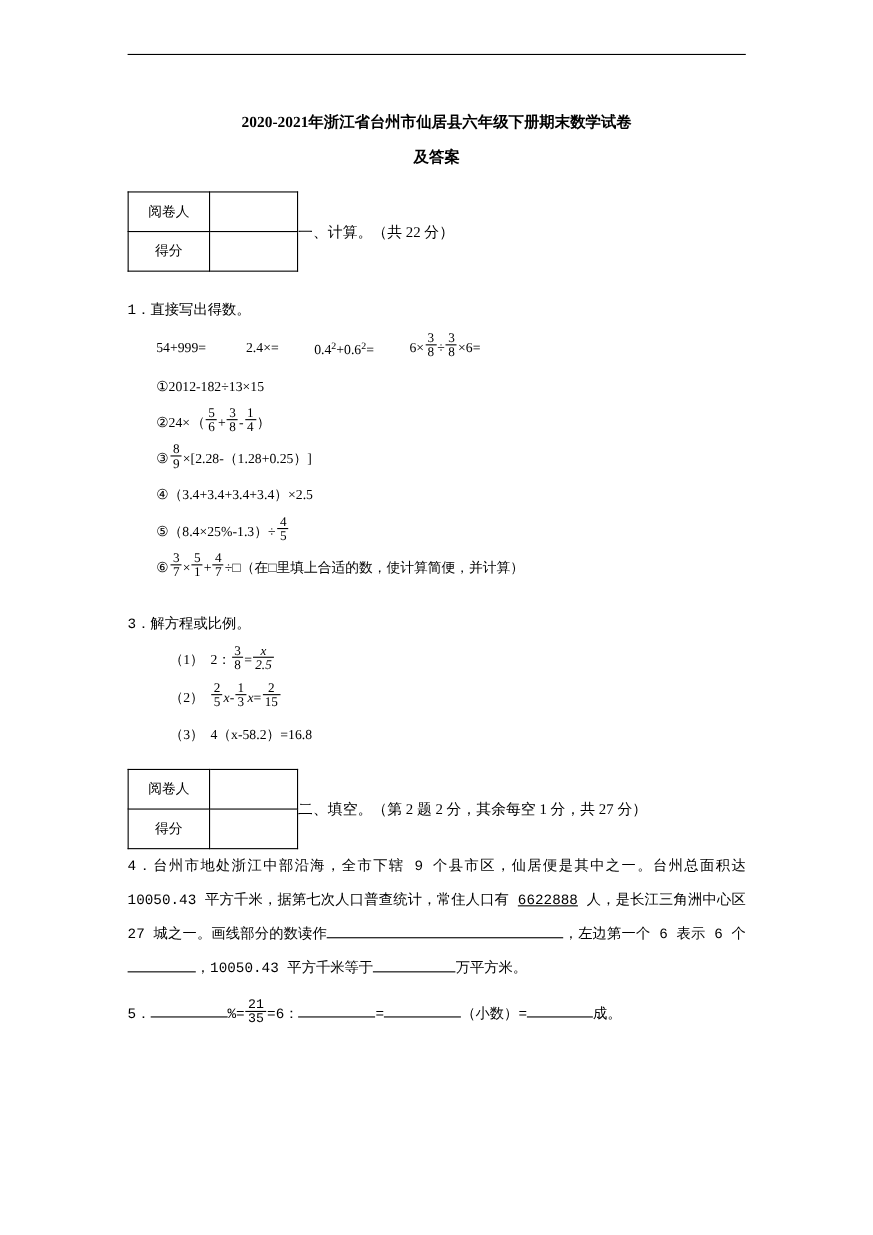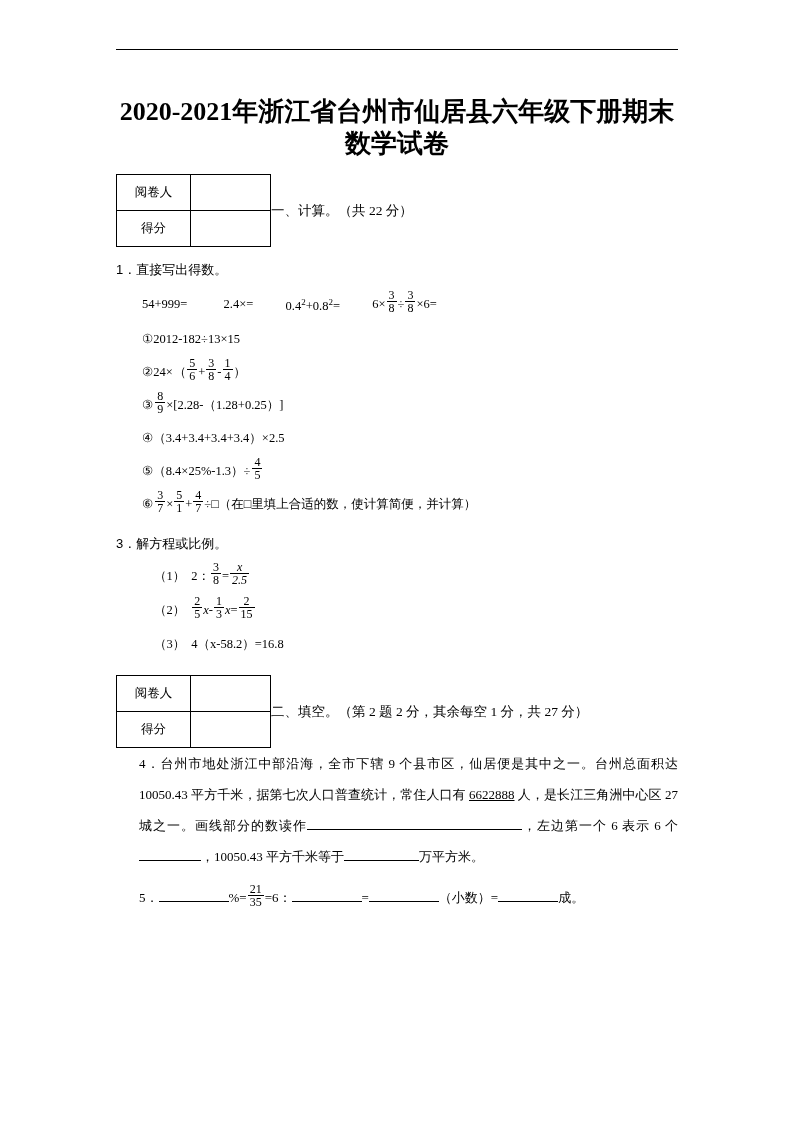--- a/index.html
+++ b/index.html
@@ -31,21 +31,21 @@
   }
   .content {
     position: absolute;
     left: 116px;
     top: 96px;
     width: 562px;
   }
   .doc-title {
     font-family: "Liberation Serif", "DejaVu Serif", serif;
     font-weight: bold;
-    font-size: 26px;
+    font-size: 14px;
     line-height: 32px;
     text-align: center;
     letter-spacing: 0px;
     margin: 0 0 6px 0;
   }
   .doc-title .line2 { display: block; }
 
   
   .section-row {
     position: relative;
@@ -72,22 +72,22 @@
     font-size: 13.5px;
     margin-left: 0px;
     white-space: nowrap;
     font-family: Liberation Serif, serif;
   }
 
   
   .q {
     font-size: 13px;
     line-height: 30px;
-    margin-top: 8px;
-    font-family: Liberation Sans, sans-serif;
+    margin-top: 20px;
+    font-family: Liberation Mono, monospace;
   }
   .exprs {
     font-size: 12.5px;
     line-height: 34px;
     padding-left: 26px;
     font-family: "Liberation Serif", "DejaVu Serif", serif;
   }
   .exprs .cell {
     display: inline-block;
     vertical-align: middle;
@@ -130,22 +130,21 @@
     padding-left: 38px;
     font-family: "Liberation Serif", "DejaVu Serif", serif;
   }
   .eq-line .paren { margin-right: 6px; }
   .ital { font-style: italic; }
 
   .para {
     font-size: 13px;
     line-height: 31px;
     text-align: justify;
-    font-family: Liberation Serif, serif;
-    margin-left: 23px;
+    font-family: Liberation Mono, monospace;
   }
   .uline { text-decoration: underline; }
   .blank-s { display:inline-block; border-bottom: 1.1px solid #000; height: 14px; }
   .b-60 { width: 60px; }
   .b-62 { width: 62px; }
   .b-70 { width: 70px; }
   .b-75 { width: 75px; }
   .b-215 { width: 215px; }
 
   .sup { font-size: 9px; vertical-align: super; }
@@ -154,20 +153,21 @@
 <body>
 
 <div class="page">
 
   <div class="header-rule"></div>
 
   <div class="content">
 
     <div class="doc-title">
       <span>2020-2021年浙江省台州市仙居县六年级下册期末数学试卷</span>
+      <span class="line2">及答案</span>
     </div>
 
     <div class="section-row">
       <table class="score-table">
         <tbody>
             <tr>
           <td class="label">阅卷人</td>
           <td class="blank"></td>
         </tr>
         <tr>
@@ -179,21 +179,21 @@
       <div class="section-title">一、计算。（共 22 分）</div>
     </div>
 
     <div class="q">1．直接写出得数。</div>
 
     <div class="exprs">
       <span class="cell">54+999=</span>
       <span class="gap-a"></span>
       <span class="cell">2.4×=</span>
       <span class="gap-b"></span>
-      <span class="cell"><span>0.4</span><span class="sup">2</span><span>+0.8</span><span class="sup">2</span><span>=</span></span>
+      <span class="cell"><span>0.4</span><span class="sup">2</span><span>+0.6</span><span class="sup">2</span><span>=</span></span>
       <span class="gap-b"></span>
       <span class="cell"><span>6×</span><span class="frac"><span class="num">3</span><span class="den">8</span></span><span>÷</span><span class="frac"><span class="num">3</span><span class="den">8</span></span><span>×6=</span></span>
     </div>
 
 
 
     <div class="item">①2012-182÷13×15</div>
 
     <div class="item">
       <span class="lead">②24×</span><span>（</span><span class="frac"><span class="num">5</span><span class="den">6</span></span><span>+</span><span class="frac"><span class="num">3</span><span class="den">8</span></span><span>-</span><span class="frac"><span class="num">1</span><span class="den">4</span></span><span>）</span>

